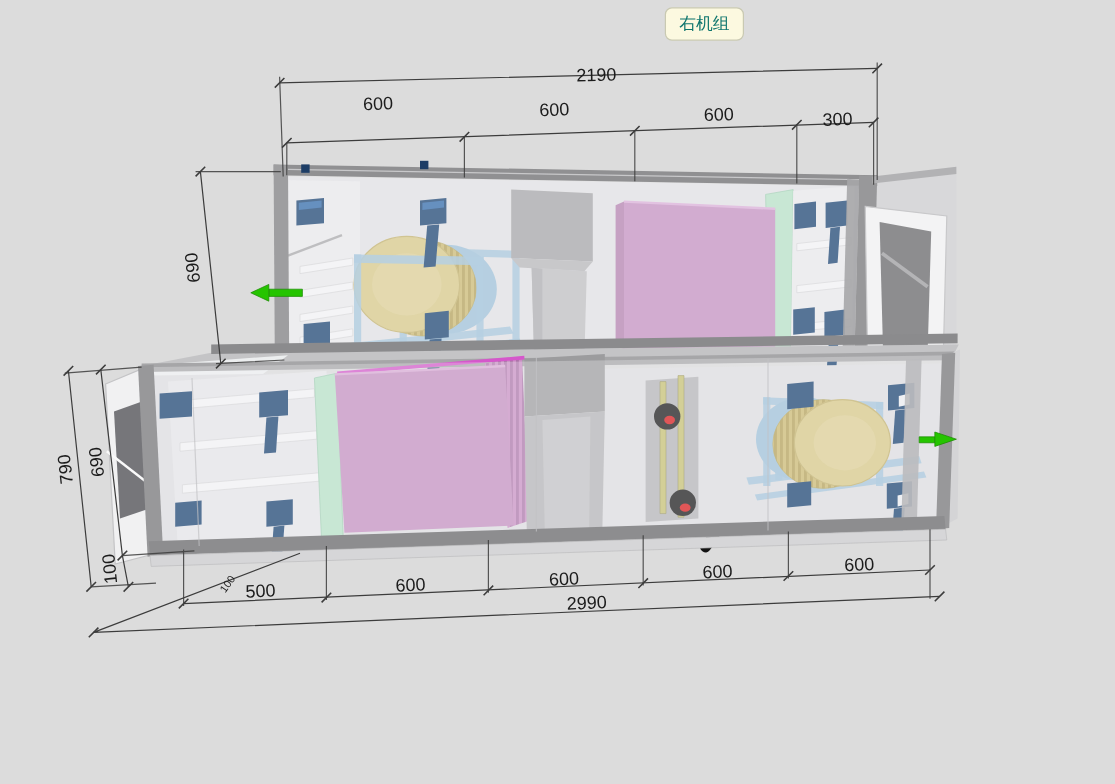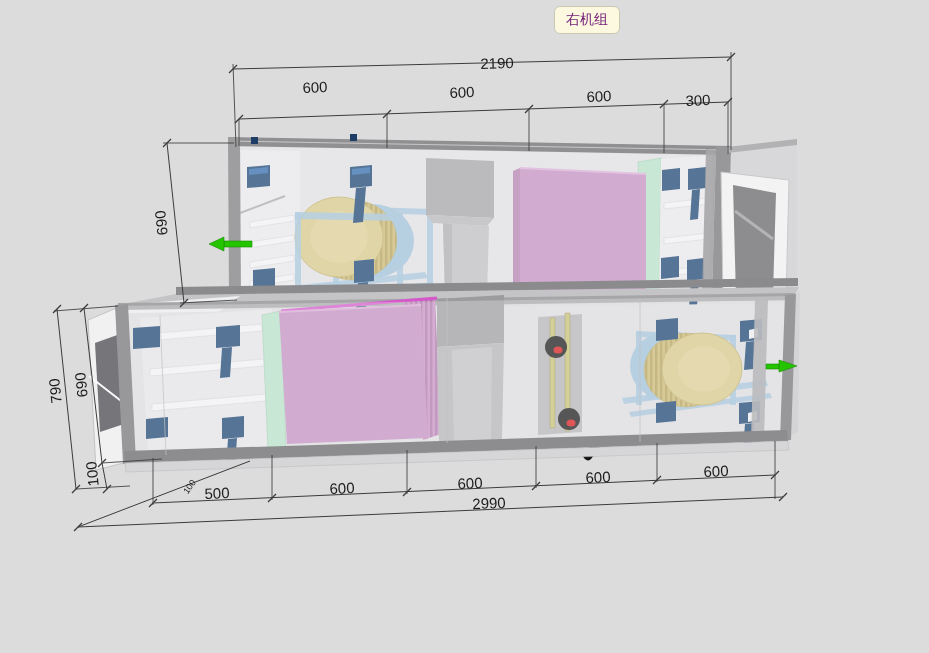--- a/index.html
+++ b/index.html
@@ -11,21 +11,21 @@
   }
   html,body{margin:0;padding:0;}
   .stage{position:relative;width:929px;height:653px;background:var(--bg);
          overflow:hidden;font-family:"Liberation Sans",sans-serif;}
   .model-svg{position:absolute;left:0;top:0;}
   .dim{position:absolute;font-size:15px;color:var(--ink);white-space:nowrap;
        transform-origin:center;line-height:1;}
   .dim.small{font-size:9px;}
   .badge{position:absolute;left:587px;top:20px;transform:translate(-50%,-50%);
          background:var(--badge_bg);border:1px solid var(--badge_border);
-         border-radius:6px;padding:4px 11px;font-size:14px;color:#701a75;}
+         border-radius:6px;padding:4px 11px;font-size:14px;color:#0f766e;}
   
   .dimline{stroke:var(--dimline);stroke-width:1;fill:none;}
   .tick{stroke:var(--dimline);stroke-width:1.3;fill:none;}
   .db{fill:var(--dark_blue);}
   .db2{fill:#2a66a8;}
   .lb{fill:var(--light_blue);opacity:.88;}
   .c-pink{fill:var(--pink);}
   .c-mint{fill:var(--mint);stroke:#92c8a8;stroke-width:.6;}
   .c-tan{fill:var(--tan);stroke:#c2b067;stroke-width:1;}
   .c-green{fill:var(--green);stroke:#1a8a00;stroke-width:.6;}

